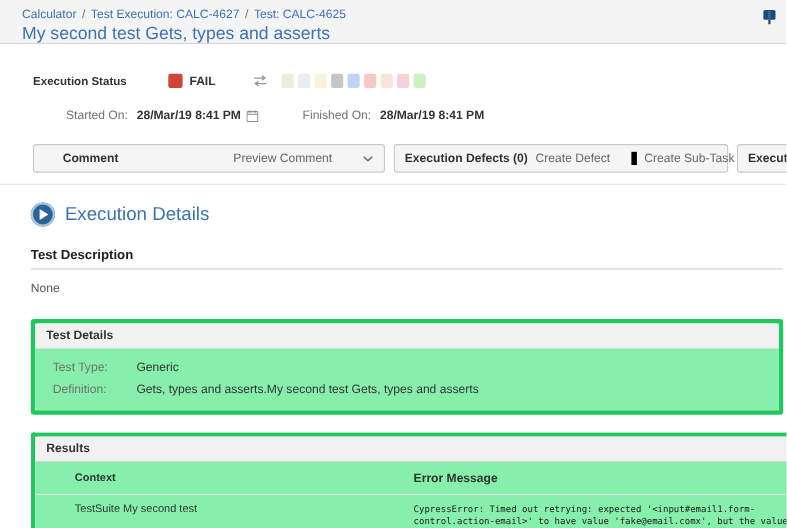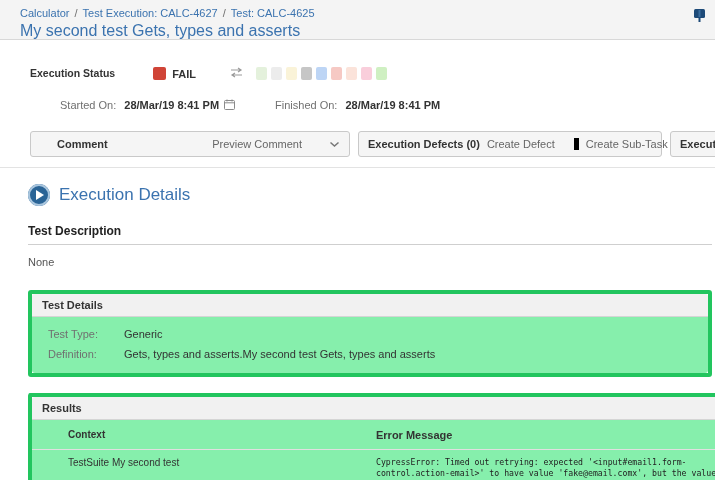--- a/index.html
+++ b/index.html
@@ -15,31 +15,31 @@
     height:40px;background:#f4f4f4;border-bottom:1px solid #d8d8d8;
     padding:7px 20px 0 20px;box-sizing:border-box;position:relative;
   }
   .breadcrumb{font-size:11px;color:#707070;}
   .breadcrumb a{color:#3b73af;cursor:pointer;}
   .crumb-sep{margin:0 5px;color:#707070;}
   .page-title{color:#3b73af;font-size:16px;margin-top:3px;white-space:nowrap;}
   .pin{position:absolute;top:8px;right:9px;cursor:pointer;}
 
   
-  .status-row{display:flex;align-items:flex-start;margin:27px 0 0 30px;}
+  .status-row{display:flex;align-items:center;margin:27px 0 0 30px;}
   .status-label{font-weight:bold;font-size:10.5px;color:#333;}
   .status-current{display:flex;align-items:center;margin-left:38px;cursor:pointer;}
   .status-square{width:13px;height:13px;border-radius:2px;margin-right:6px;}
   .status-value{font-weight:bold;font-size:11px;color:#333;}
   .transition-icon{margin-left:33px;display:flex;align-items:center;}
   .palette{display:flex;margin-left:8px;}
   .pal-sq{width:11px;height:13px;border-radius:2px;margin-left:4px;cursor:pointer;}
 
   
-  .dates-row{display:flex;align-items:flex-start;margin:19px 16px 0 60px;font-size:11px;}
+  .dates-row{display:flex;align-items:flex-end;margin:19px 16px 0 60px;font-size:11px;}
   .date-label{color:#707070;}
   .date-value{font-weight:bold;color:#333;margin-left:8px;white-space:nowrap;}
   .cal-icon{margin-left:5px;cursor:pointer;display:inline-flex;}
   .finished-group{margin-left:40px;display:flex;align-items:center;}
 
   
   .panels-row{display:flex;gap:8px;margin:20px 0 0 0;padding:0 0 0 30px;}
   .mini-panel{
     border:1px solid #c9c9c9;border-radius:3px;background:#f5f5f5;
     height:26px;box-sizing:border-box;display:flex;align-items:center;

